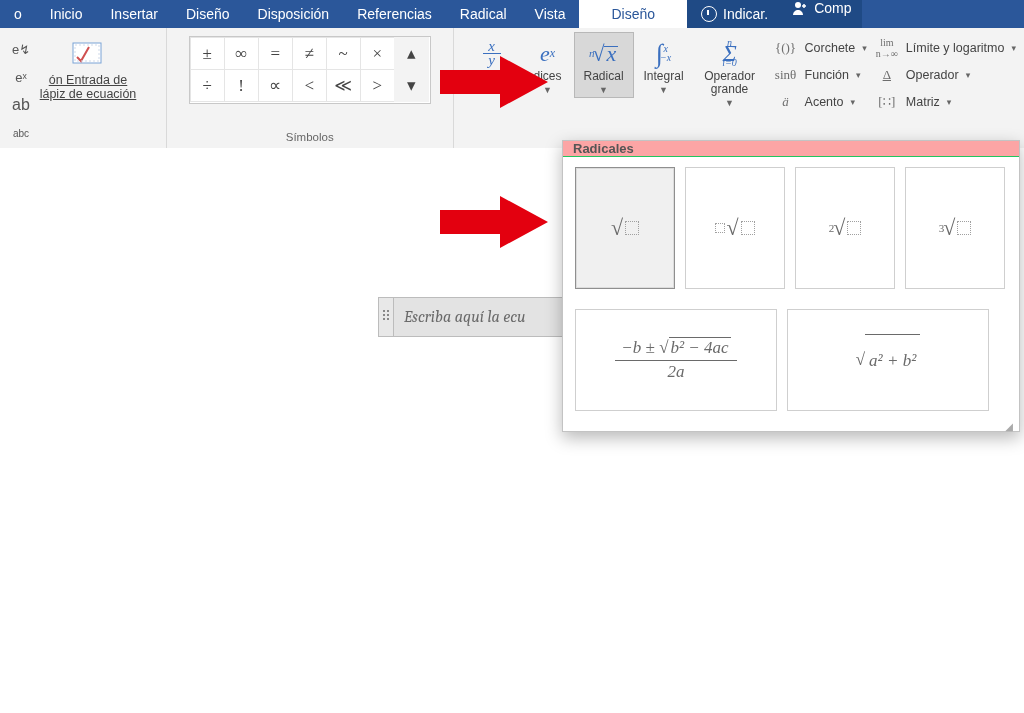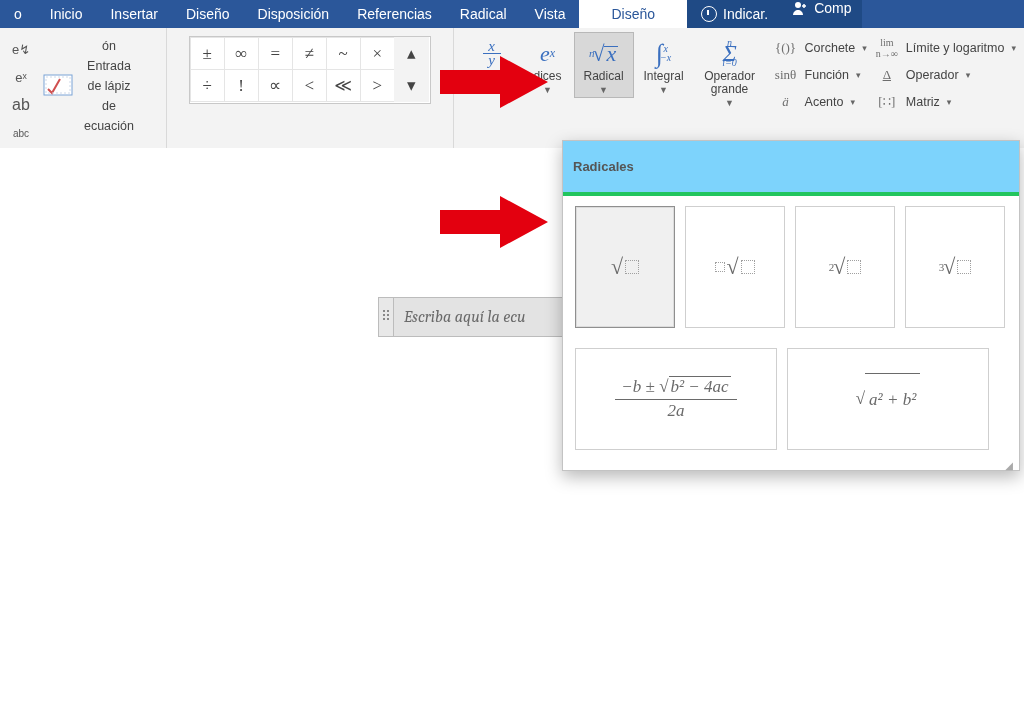--- a/index.html
+++ b/index.html
@@ -11,21 +11,21 @@
   .tabstrip .tell{background:#1f4a85;display:flex;align-items:center;padding:0 14px;gap:6px;}
   .tabstrip .tell .bulb{width:14px;height:14px;border:1.5px solid #fff;border-radius:50%;position:relative;}
   .tabstrip .tell .bulb::after{content:"";position:absolute;left:5px;top:3px;width:2px;height:5px;background:#fff;}
   .tabstrip .share{background:#1f4a85;display:flex;align-items:flex-start;padding:0 10px;gap:6px;}
   .tabstrip .share svg{fill:#fff;}
   
   .ribbon{height:120px;background:#f3f3f3;border-bottom:1px solid #d4d4d4;display:flex;align-items:stretch;box-shadow:0 1px 2px rgba(0,0,0,.1);}
   .group{display:flex;flex-direction:column;border-right:1px solid #d9d9d9;padding:4px 8px 0 8px;}
   .group .body{flex:1;display:flex;align-items:flex-start;}
   .group .label{height:18px;font-size:11.5px;color:#666;display:flex;align-items:center;justify-content:center;padding-bottom:2px;}
-  .big-btn{display:flex;flex-direction:row;align-items:center;justify-content:flex-start;width:100px;text-align:center;font-size:12.5px;line-height:20px;color:#444;padding-top:4px;}
+  .big-btn{display:flex;flex-direction:column;align-items:center;justify-content:flex-start;width:100px;text-align:center;font-size:12.5px;line-height:14px;color:#444;padding-top:4px;text-decoration:underline;}
   .big-btn .ico{width:42px;height:34px;display:flex;align-items:center;justify-content:center;margin-bottom:3px;}
   .big-btn .txt{white-space:normal;}
   .small-col{display:flex;flex-direction:column;gap:2px;margin-right:4px;padding-top:4px;}
   .mini{width:24px;height:24px;border:1px solid transparent;display:flex;align-items:center;justify-content:center;font-size:13px;color:#555;}
   
   .sym-grid{display:grid;grid-template-columns:repeat(7,34px);grid-template-rows:repeat(2,32px);gap:0;border:1px solid #c8c8c8;background:#fff;padding:1px;margin-top:4px;}
   .sym-grid .cell{border:1px solid #e5e5e5;margin:-1px 0 0 -1px;display:flex;align-items:center;justify-content:center;font-size:17px;color:#444;font-family:"Cambria Math","Segoe UI",serif;}
   
   .struct-row{display:flex;align-items:flex-start;}
   .struct{display:flex;flex-direction:column;align-items:center;width:56px;padding:4px 2px 0 2px;text-align:center;font-size:12px;line-height:13px;color:#444;position:relative;}
@@ -38,21 +38,21 @@
   .side-item .caret{font-size:9px;color:#666;margin-left:2px;}
   
   .doc-bg{position:absolute;left:0;right:0;top:148px;bottom:0;background:#fff;}
   .eq-box{position:absolute;left:378px;top:297px;width:220px;height:40px;display:flex;}
   .eq-handle{width:14px;background:#e8e8e8;border:1px solid #bcbcbc;border-right:none;display:flex;align-items:center;justify-content:center;}
   .eq-handle .dots{width:6px;height:14px;display:grid;grid-template-columns:2px 2px;grid-template-rows:2px 2px 2px;gap:2px;}
   .eq-handle .dots span{background:#888;}
   .eq-field{flex:1;background:#e3e3e3;border:1px solid #bcbcbc;color:#6a6a6a;font-style:italic;font-family:"Cambria",serif;font-size:16px;display:flex;align-items:center;padding-left:10px;}
   
   .gallery{position:absolute;left:562px;top:140px;width:456px;background:#fff;border:1px solid #c3c3c3;box-shadow:0 6px 16px rgba(0,0,0,.28);z-index:20;font-size:13px;}
-  .gal-title{background:#7dd3fc;border-bottom:4px solid #22c55e;padding:18px 10px;color:#555;font-weight:600;}
+  .gal-title{background:#fca5a5;border-bottom:1px solid #22c55e;padding:0 10px;color:#555;font-weight:600;}
   .gal-body{padding:10px 12px;display:flex;gap:10px;flex-wrap:wrap;}
   .tile{width:98px;height:120px;border:1px solid #cfcfcf;display:flex;align-items:center;justify-content:center;font-family:"Cambria Math",serif;font-size:22px;color:#6a6a6a;}
   .tile.sel{border:1px solid #8f8f8f;background:#f0f0f0;box-shadow:inset 0 0 0 1px #dcdcdc;}
   .tile-wide{width:200px;height:100px;border:1px solid #cfcfcf;display:flex;align-items:center;justify-content:center;font-family:"Cambria Math",serif;color:#6a6a6a;font-size:17px;font-style:italic;}
   .ph{display:inline-block;width:12px;height:12px;border:1px dotted #a0a0a0;margin-left:2px;vertical-align:-1px;}
   .phs{display:inline-block;width:8px;height:8px;border:1px dotted #a0a0a0;vertical-align:5px;margin-right:1px;}
   .frac{display:inline-flex;flex-direction:column;align-items:center;}
   .frac .num{border-bottom:1px solid #6a6a6a;padding:0 6px 2px 6px;}
   .frac .den{padding-top:1px;}
   .gal-resize{height:10px;display:flex;justify-content:flex-end;padding-right:6px;color:#aaa;font-size:10px;}
@@ -123,20 +123,21 @@
         <div class="cell" style="border:none;background:#f3f3f3">▴</div>
         <div class="cell">÷</div>
         <div class="cell">!</div>
         <div class="cell">∝</div>
         <div class="cell">&lt;</div>
         <div class="cell">≪</div>
         <div class="cell">&gt;</div>
         <div class="cell" style="border:none;background:#f3f3f3">▾</div>
       </div>
     </div>
+    <div class="label">Símbolos</div>
   </div>
 
   <div class="group" style="flex:1;border-right:none">
     <div class="body struct-row">
       <div class="struct">
         <span class="ico">
             <span style="display:inline-flex;flex-direction:column;align-items:center;font-size:15px">
               <span>x</span>
               <span style="border-top:1px solid #3a6fbf;width:18px"></span>
               <span>y</span>

